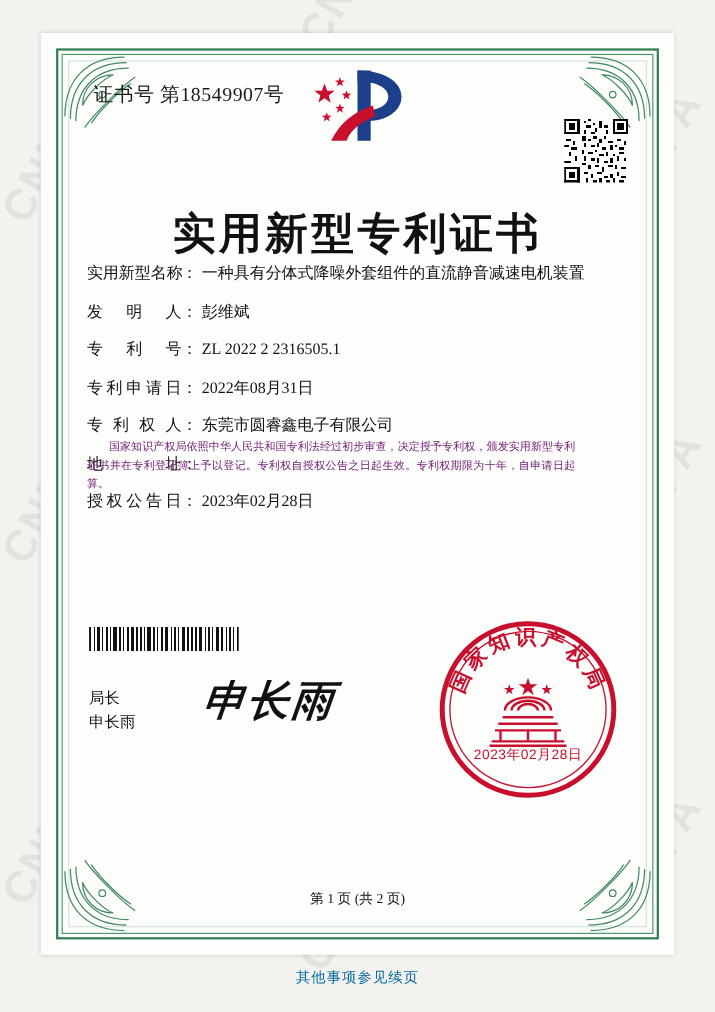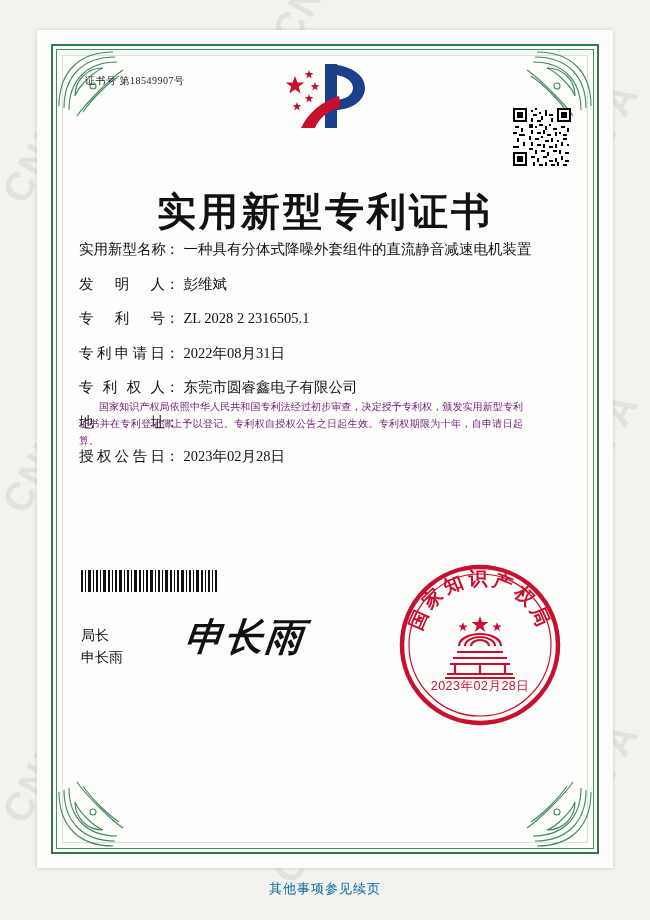--- a/index.html
+++ b/index.html
@@ -70,21 +70,21 @@
   .corner-bl { left: 16px; bottom: 16px; transform: scaleY(-1); }
   .corner-br { right: 16px; bottom: 16px; transform: scale(-1,-1); }
 
   
   .content {
     position: absolute;
     left: 46px; top: 44px;
     width: 484px;
   }
   .cert-no {
-    font-size: 10px;
+    font-size: 18px;
     color: #1a1a1a;
     letter-spacing: 0.5px;
     margin-left: 2px;
   }
 
   
   .logo-wrap {
     position: absolute;
     left: 0; right: 0;
     top: 30px;
@@ -436,21 +436,21 @@
 
       <div class="frow">
         <span class="flabel">发明人</span>
         <span class="fcolon">：</span>
         <span class="fval">彭维斌</span>
       </div>
 
       <div class="frow">
         <span class="flabel">专利号</span>
         <span class="fcolon">：</span>
-        <span class="fval">ZL 2028 2 2316505.1</span>
+        <span class="fval">ZL 2022 2 2316505.1</span>
       </div>
 
       <div class="frow">
         <span class="flabel">专利申请日</span>
         <span class="fcolon">：</span>
         <span class="fval">2022年08月31日</span>
       </div>
 
       <div class="frow">
         <span class="flabel">专利权人</span>
@@ -549,18 +549,19 @@
         <defs>
           <path id="arcTop" d="M 85,85 m -60,0 a 60,60 0 1,1 120,0" fill="none"></path>
         </defs>
         <text font-family="'Liberation Serif', serif" font-size="19" font-weight="bold" fill="#c8102e" letter-spacing="4">
           <textPath href="#arcTop" startOffset="50%" text-anchor="middle">国家知识产权局</textPath>
         </text>
       </svg>
       <div class="seal-date">2023年02月28日</div>
     </div>
 
+    <div class="pagenum">第 1 页 (共 2 页)</div>
 
   </div>
 
   <div class="footnote">其他事项参见续页</div>
 
 </div>
 
 </body></html>

